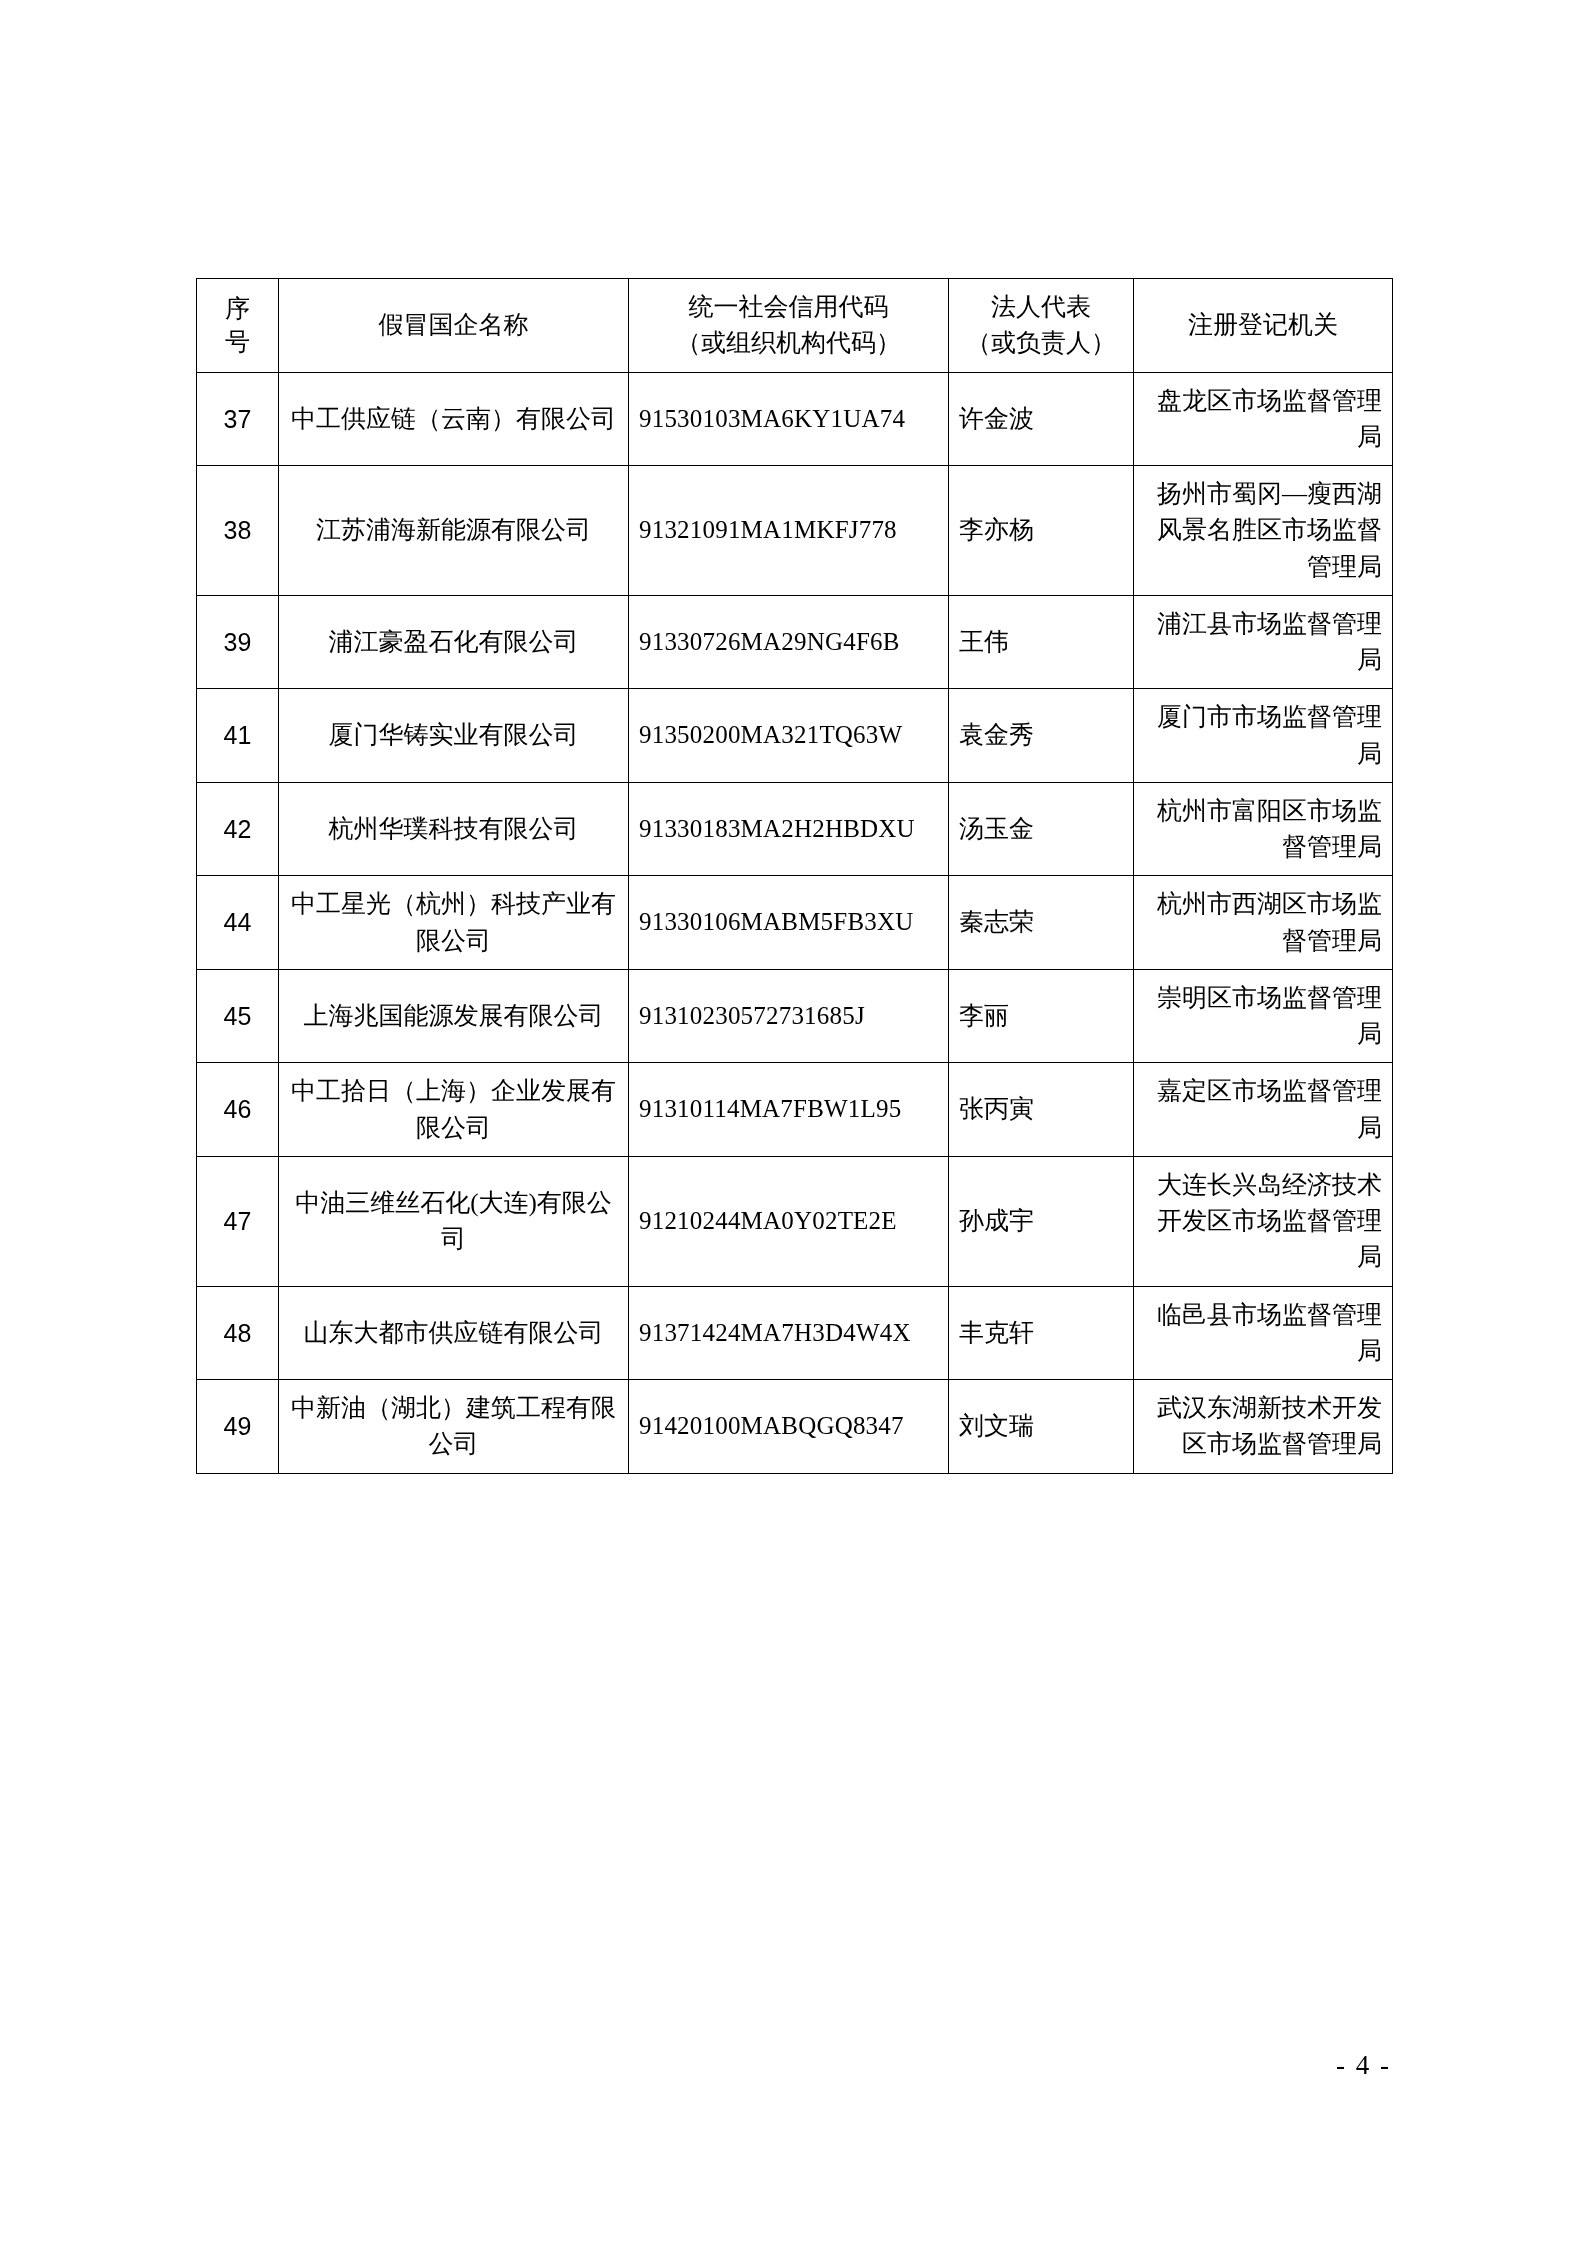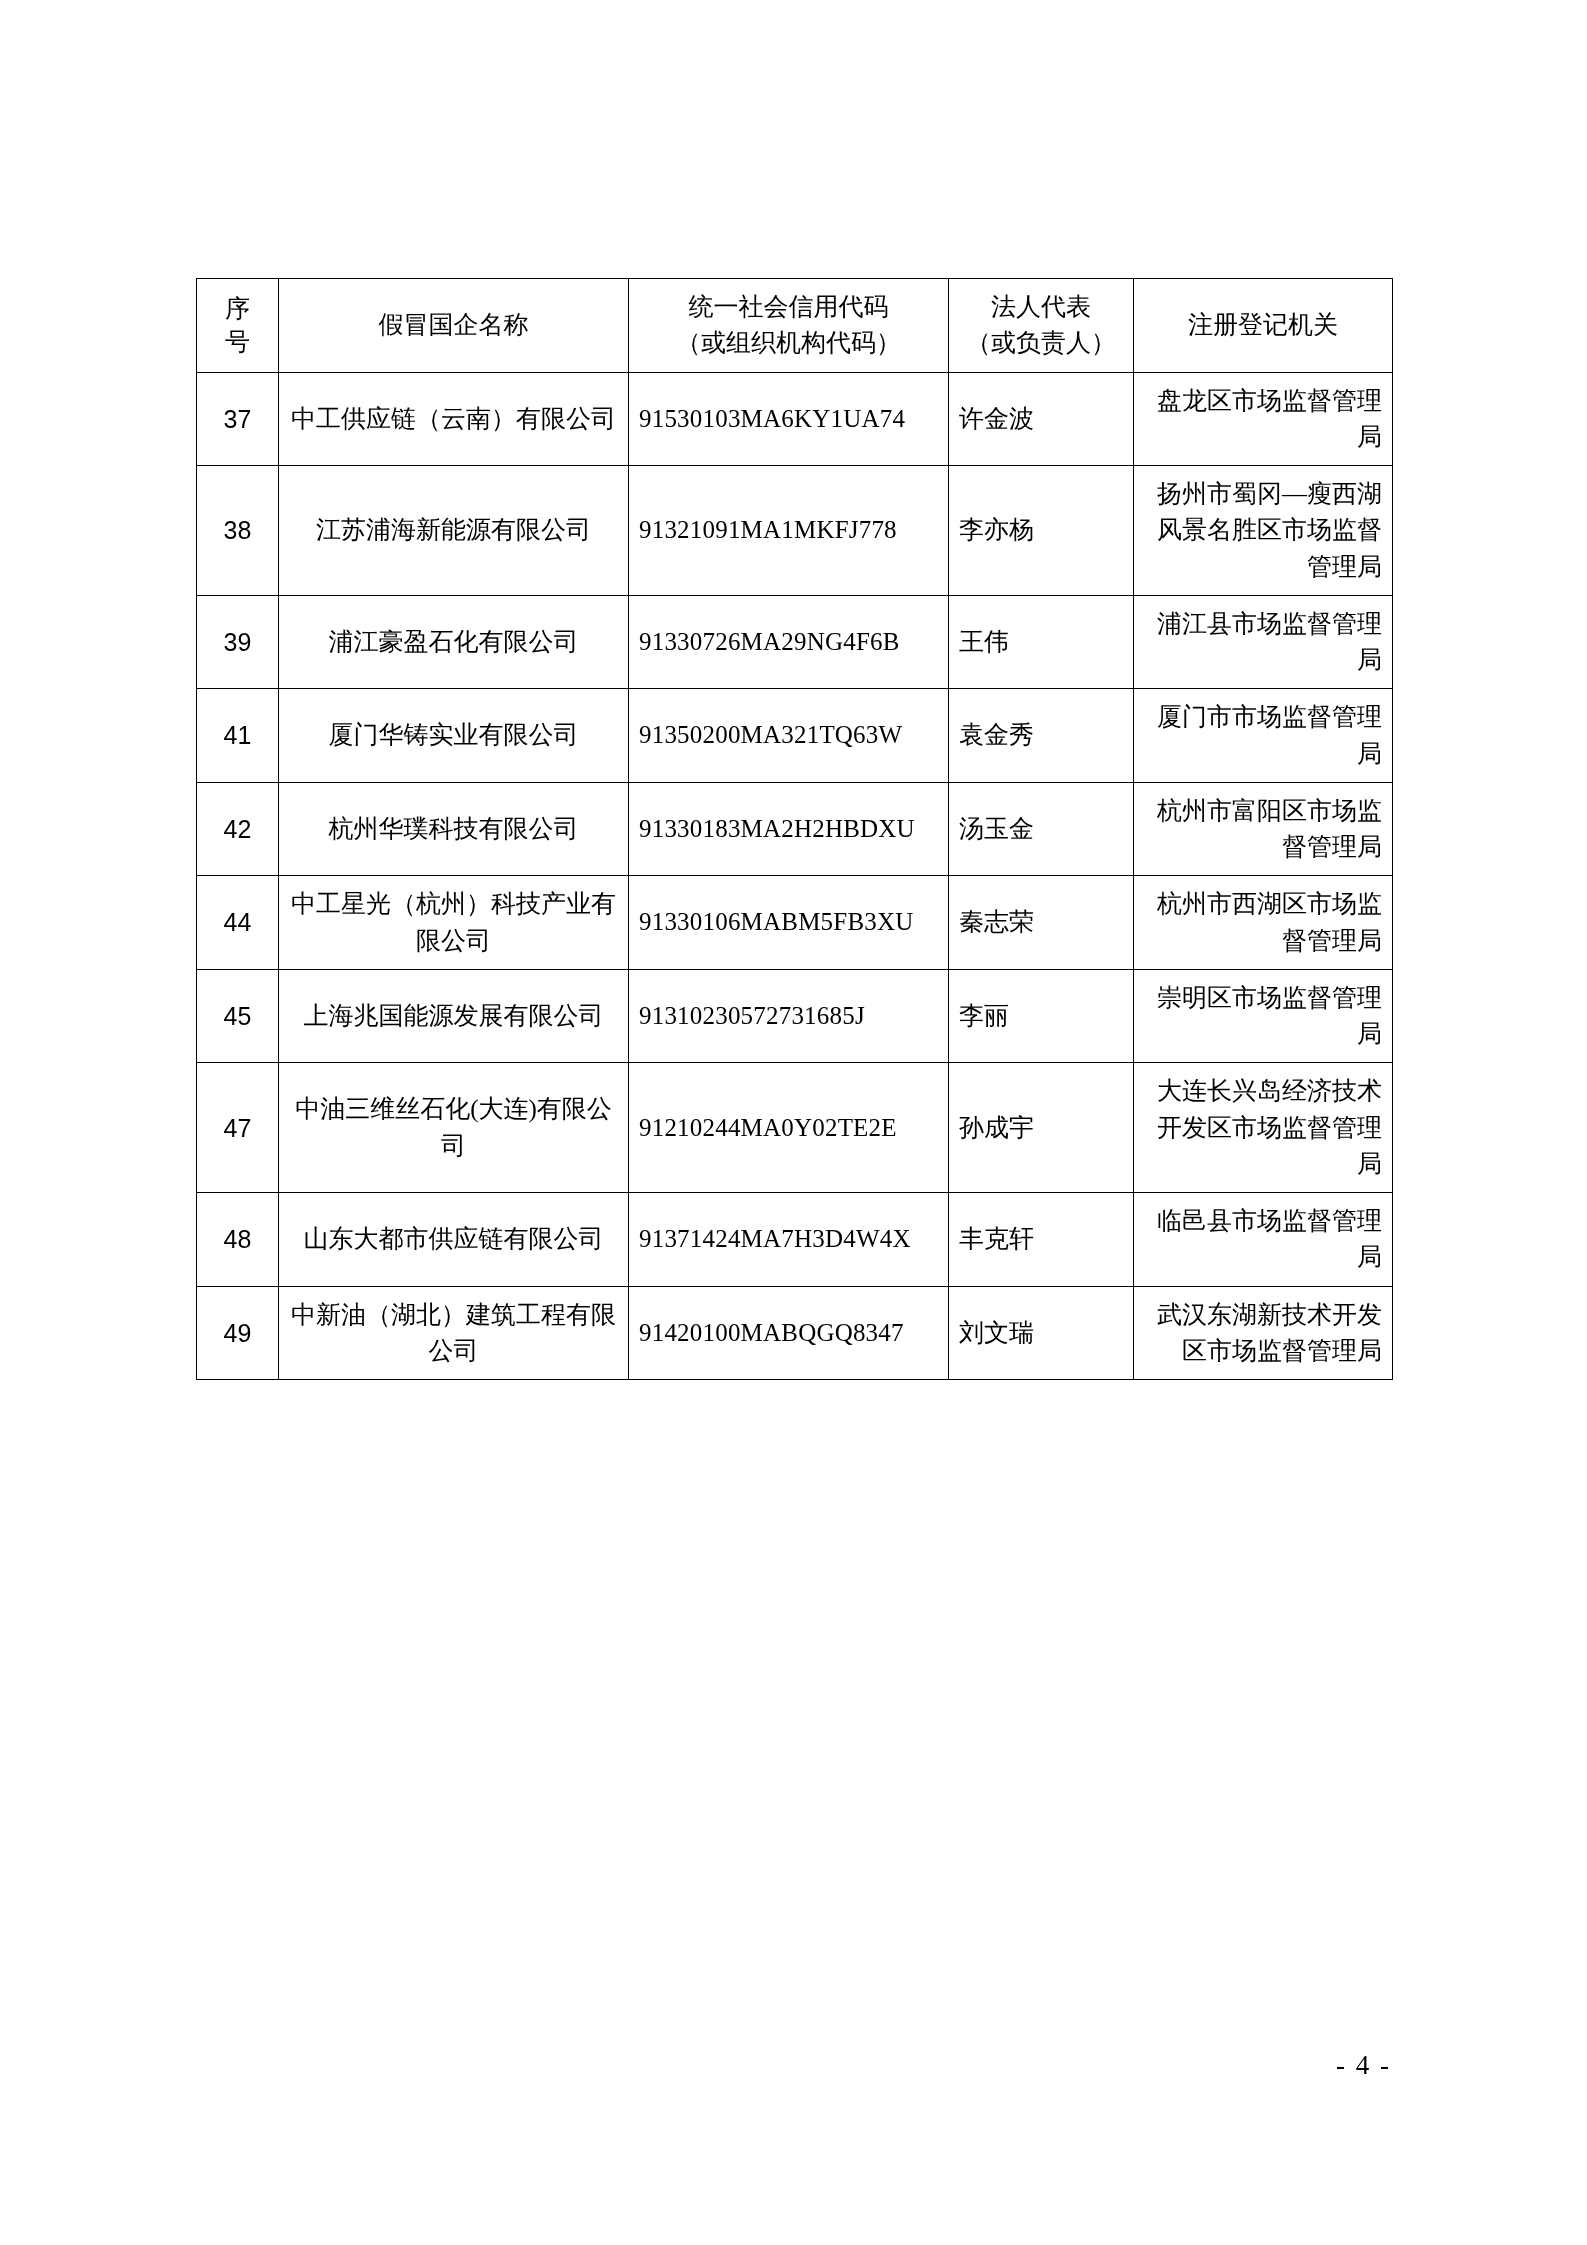--- a/index.html
+++ b/index.html
@@ -167,20 +167,27 @@
           <td class="col-org">杭州市西湖区市场监督管理局</td>
         </tr>
         <tr>
           <td class="col-seq">45</td>
           <td class="col-name">上海兆国能源发展有限公司</td>
           <td class="col-code">91310230572731685J</td>
           <td class="col-person">李丽</td>
           <td class="col-org">崇明区市场监督管理局</td>
         </tr>
         <tr>
+          <td class="col-seq">46</td>
+          <td class="col-name">中工拾日（上海）企业发展有限公司</td>
+          <td class="col-code">91310114MA7FBW1L95</td>
+          <td class="col-person">张丙寅</td>
+          <td class="col-org">嘉定区市场监督管理局</td>
+        </tr>
+        <tr>
           <td class="col-seq">47</td>
           <td class="col-name">中油三维丝石化(大连)有限公司</td>
           <td class="col-code">91210244MA0Y02TE2E</td>
           <td class="col-person">孙成宇</td>
           <td class="col-org">大连长兴岛经济技术开发区市场监督管理局</td>
         </tr>
         <tr>
           <td class="col-seq">48</td>
           <td class="col-name">山东大都市供应链有限公司</td>
           <td class="col-code">91371424MA7H3D4W4X</td>

